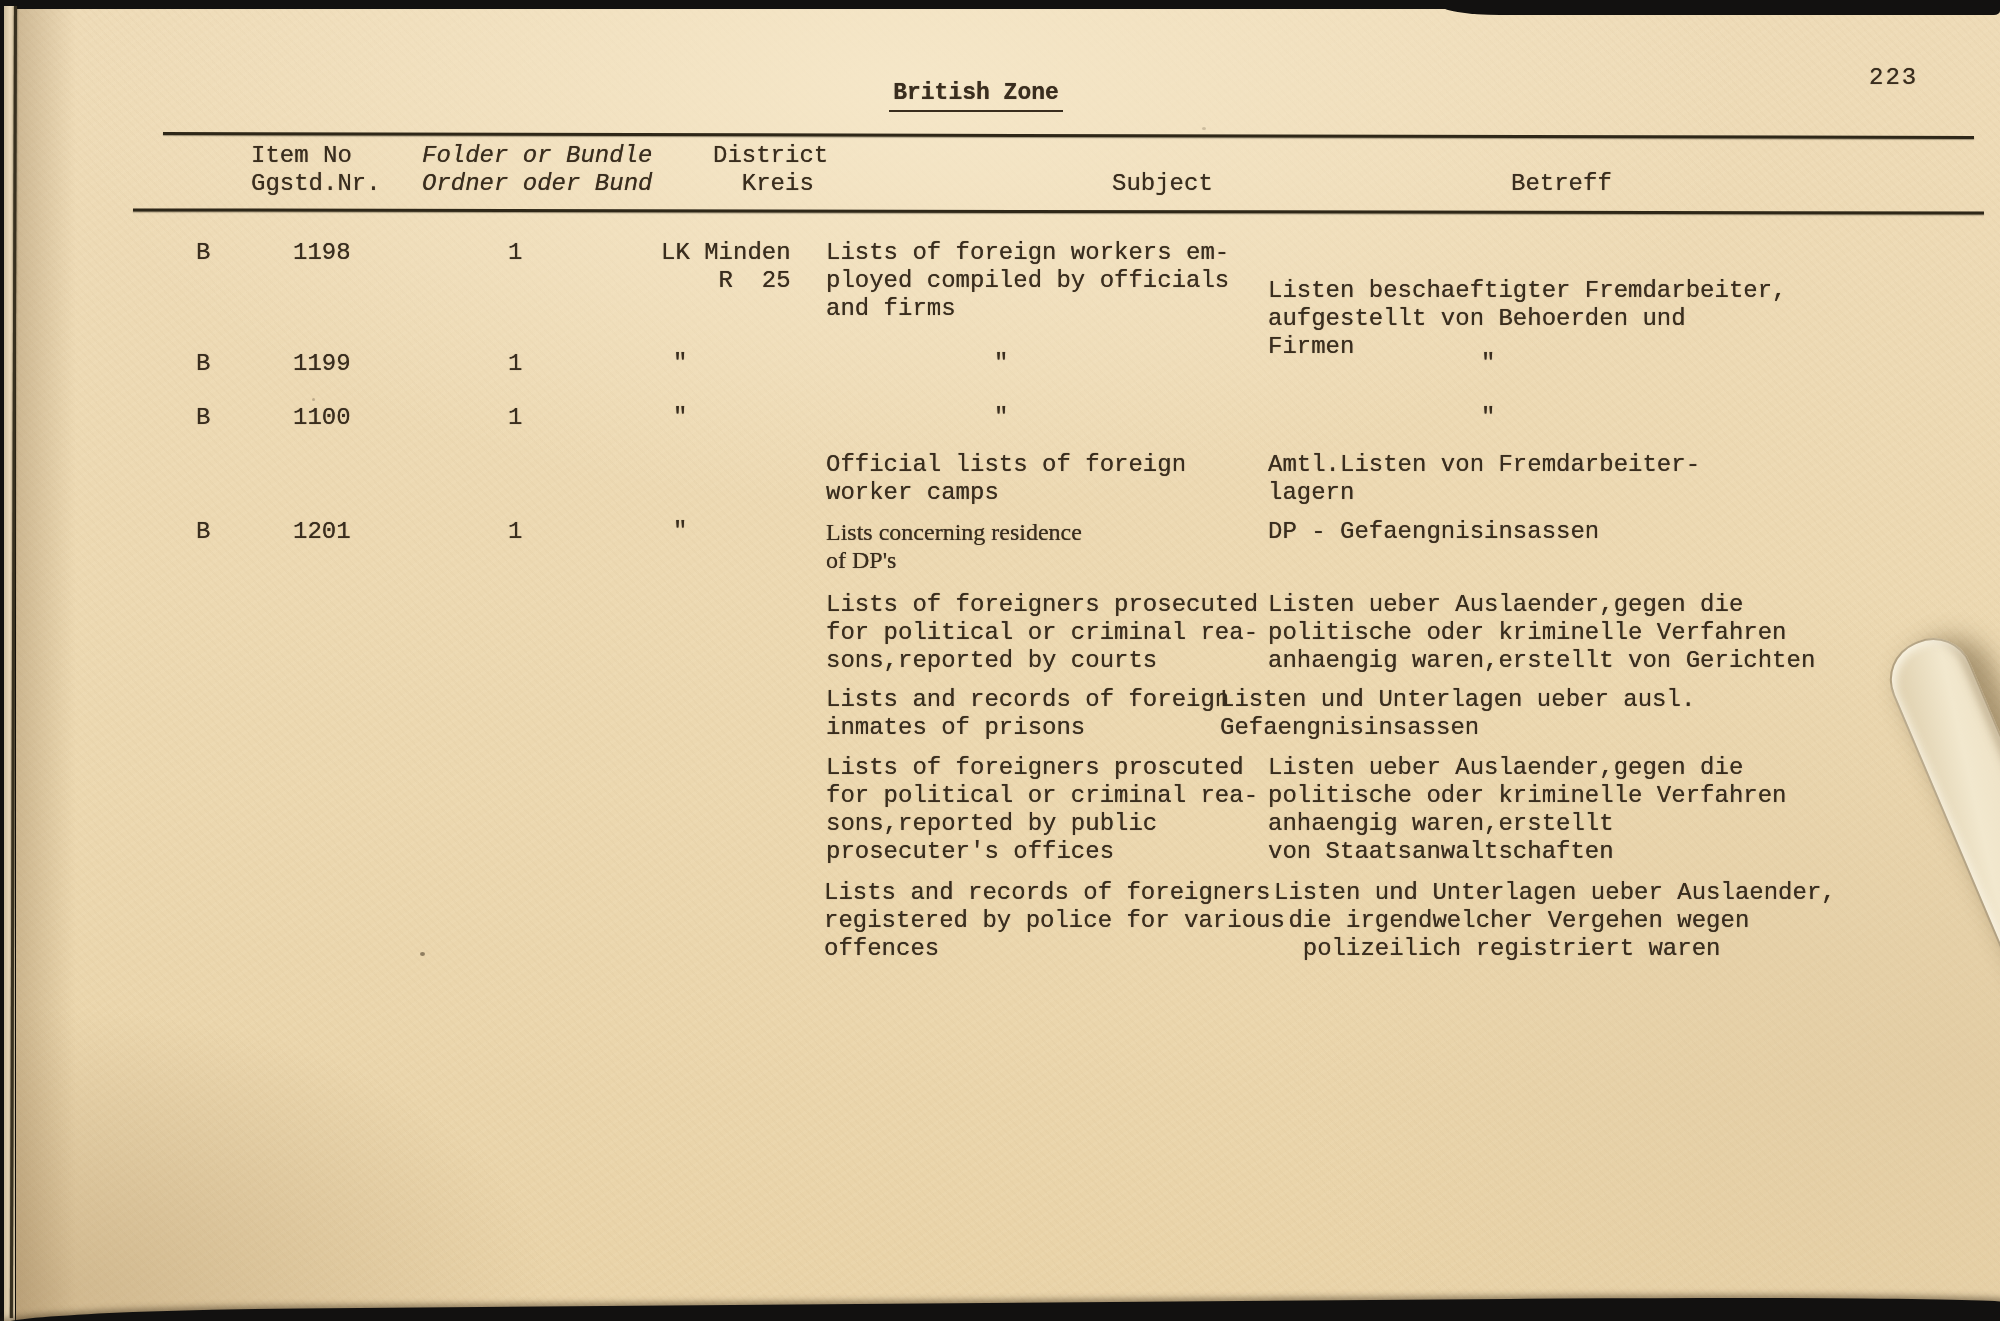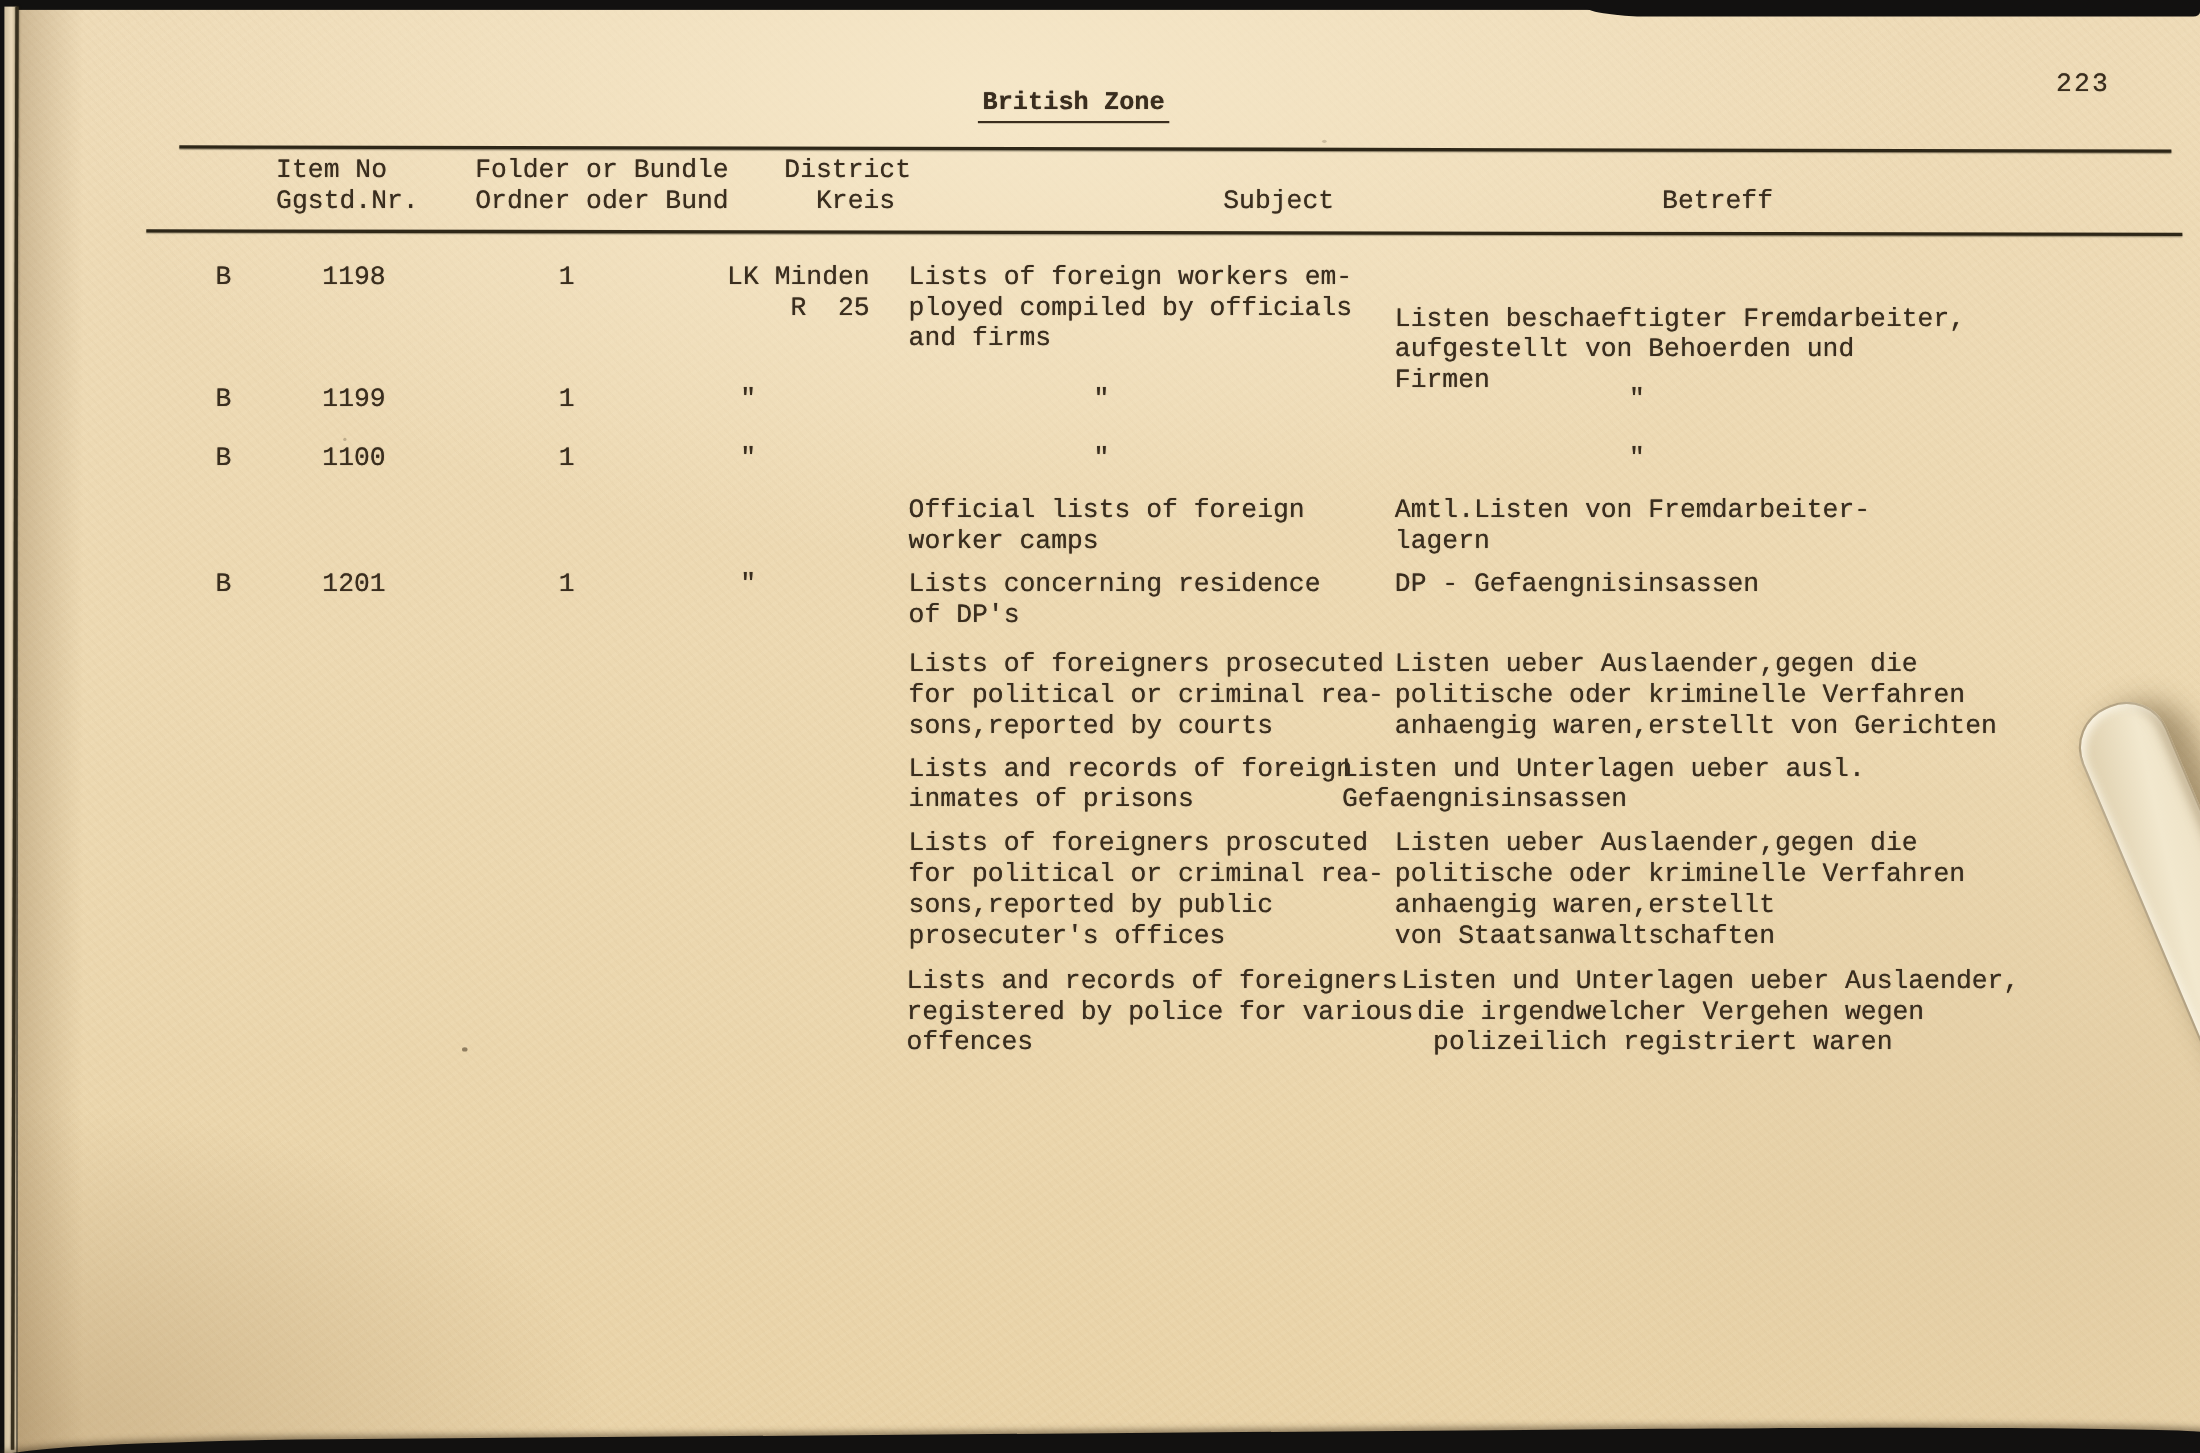--- a/index.html
+++ b/index.html
@@ -69,21 +69,21 @@
     <div id="title-wrap">
       <span id="title" class="tw bold" style="position:relative;">British Zone</span>
     </div>
 
     <div id="rule-top" class="rule"></div>
     <div id="rule-header" class="rule"></div>
 
     <div class="row" style="top:134px;">
       <div class="cell" style="left:235px;">Item No
 Ggstd.Nr.</div>
-      <div class="cell" style="left:416px;">Folder or Bundle
+      <div class="cell" style="left:406px;font-style:italic;">Folder or Bundle
 Ordner oder Bund</div>
       <div class="cell" style="left:697px;">District
   Kreis</div>
       <div class="cell" style="left:1096px;top:28px;">Subject</div>
       <div class="cell" style="left:1495px;top:28px;">Betreff</div>
     </div>
 
     <div class="row" style="top:231px;">
       <div class="cell" style="left:180px;">B</div>
       <div class="cell" style="left:277px;">1198</div>
@@ -121,21 +121,21 @@
 worker camps</div>
       <div class="cell" style="left:1252px;">Amtl.Listen von Fremdarbeiter-
 lagern</div>
     </div>
 
     <div class="row" style="top:510px;">
       <div class="cell" style="left:180px;">B</div>
       <div class="cell" style="left:277px;">1201</div>
       <div class="cell" style="left:492px;">1</div>
       <div class="cell" style="left:657px;">"</div>
-      <div class="cell" style="left:810px;">Lists concerning residence
+      <div class="cell" style="left:810px;font-family:Liberation Serif, serif;">Lists concerning residence
 of DP's</div>
       <div class="cell" style="left:1252px;">DP - Gefaengnisinsassen</div>
     </div>
 
     <div class="row" style="top:583px;">
       <div class="cell" style="left:810px;">Lists of foreigners prosecuted
 for political or criminal rea-
 sons,reported by courts</div>
       <div class="cell" style="left:1252px;">Listen ueber Auslaender,gegen die
 politische oder kriminelle Verfahren

